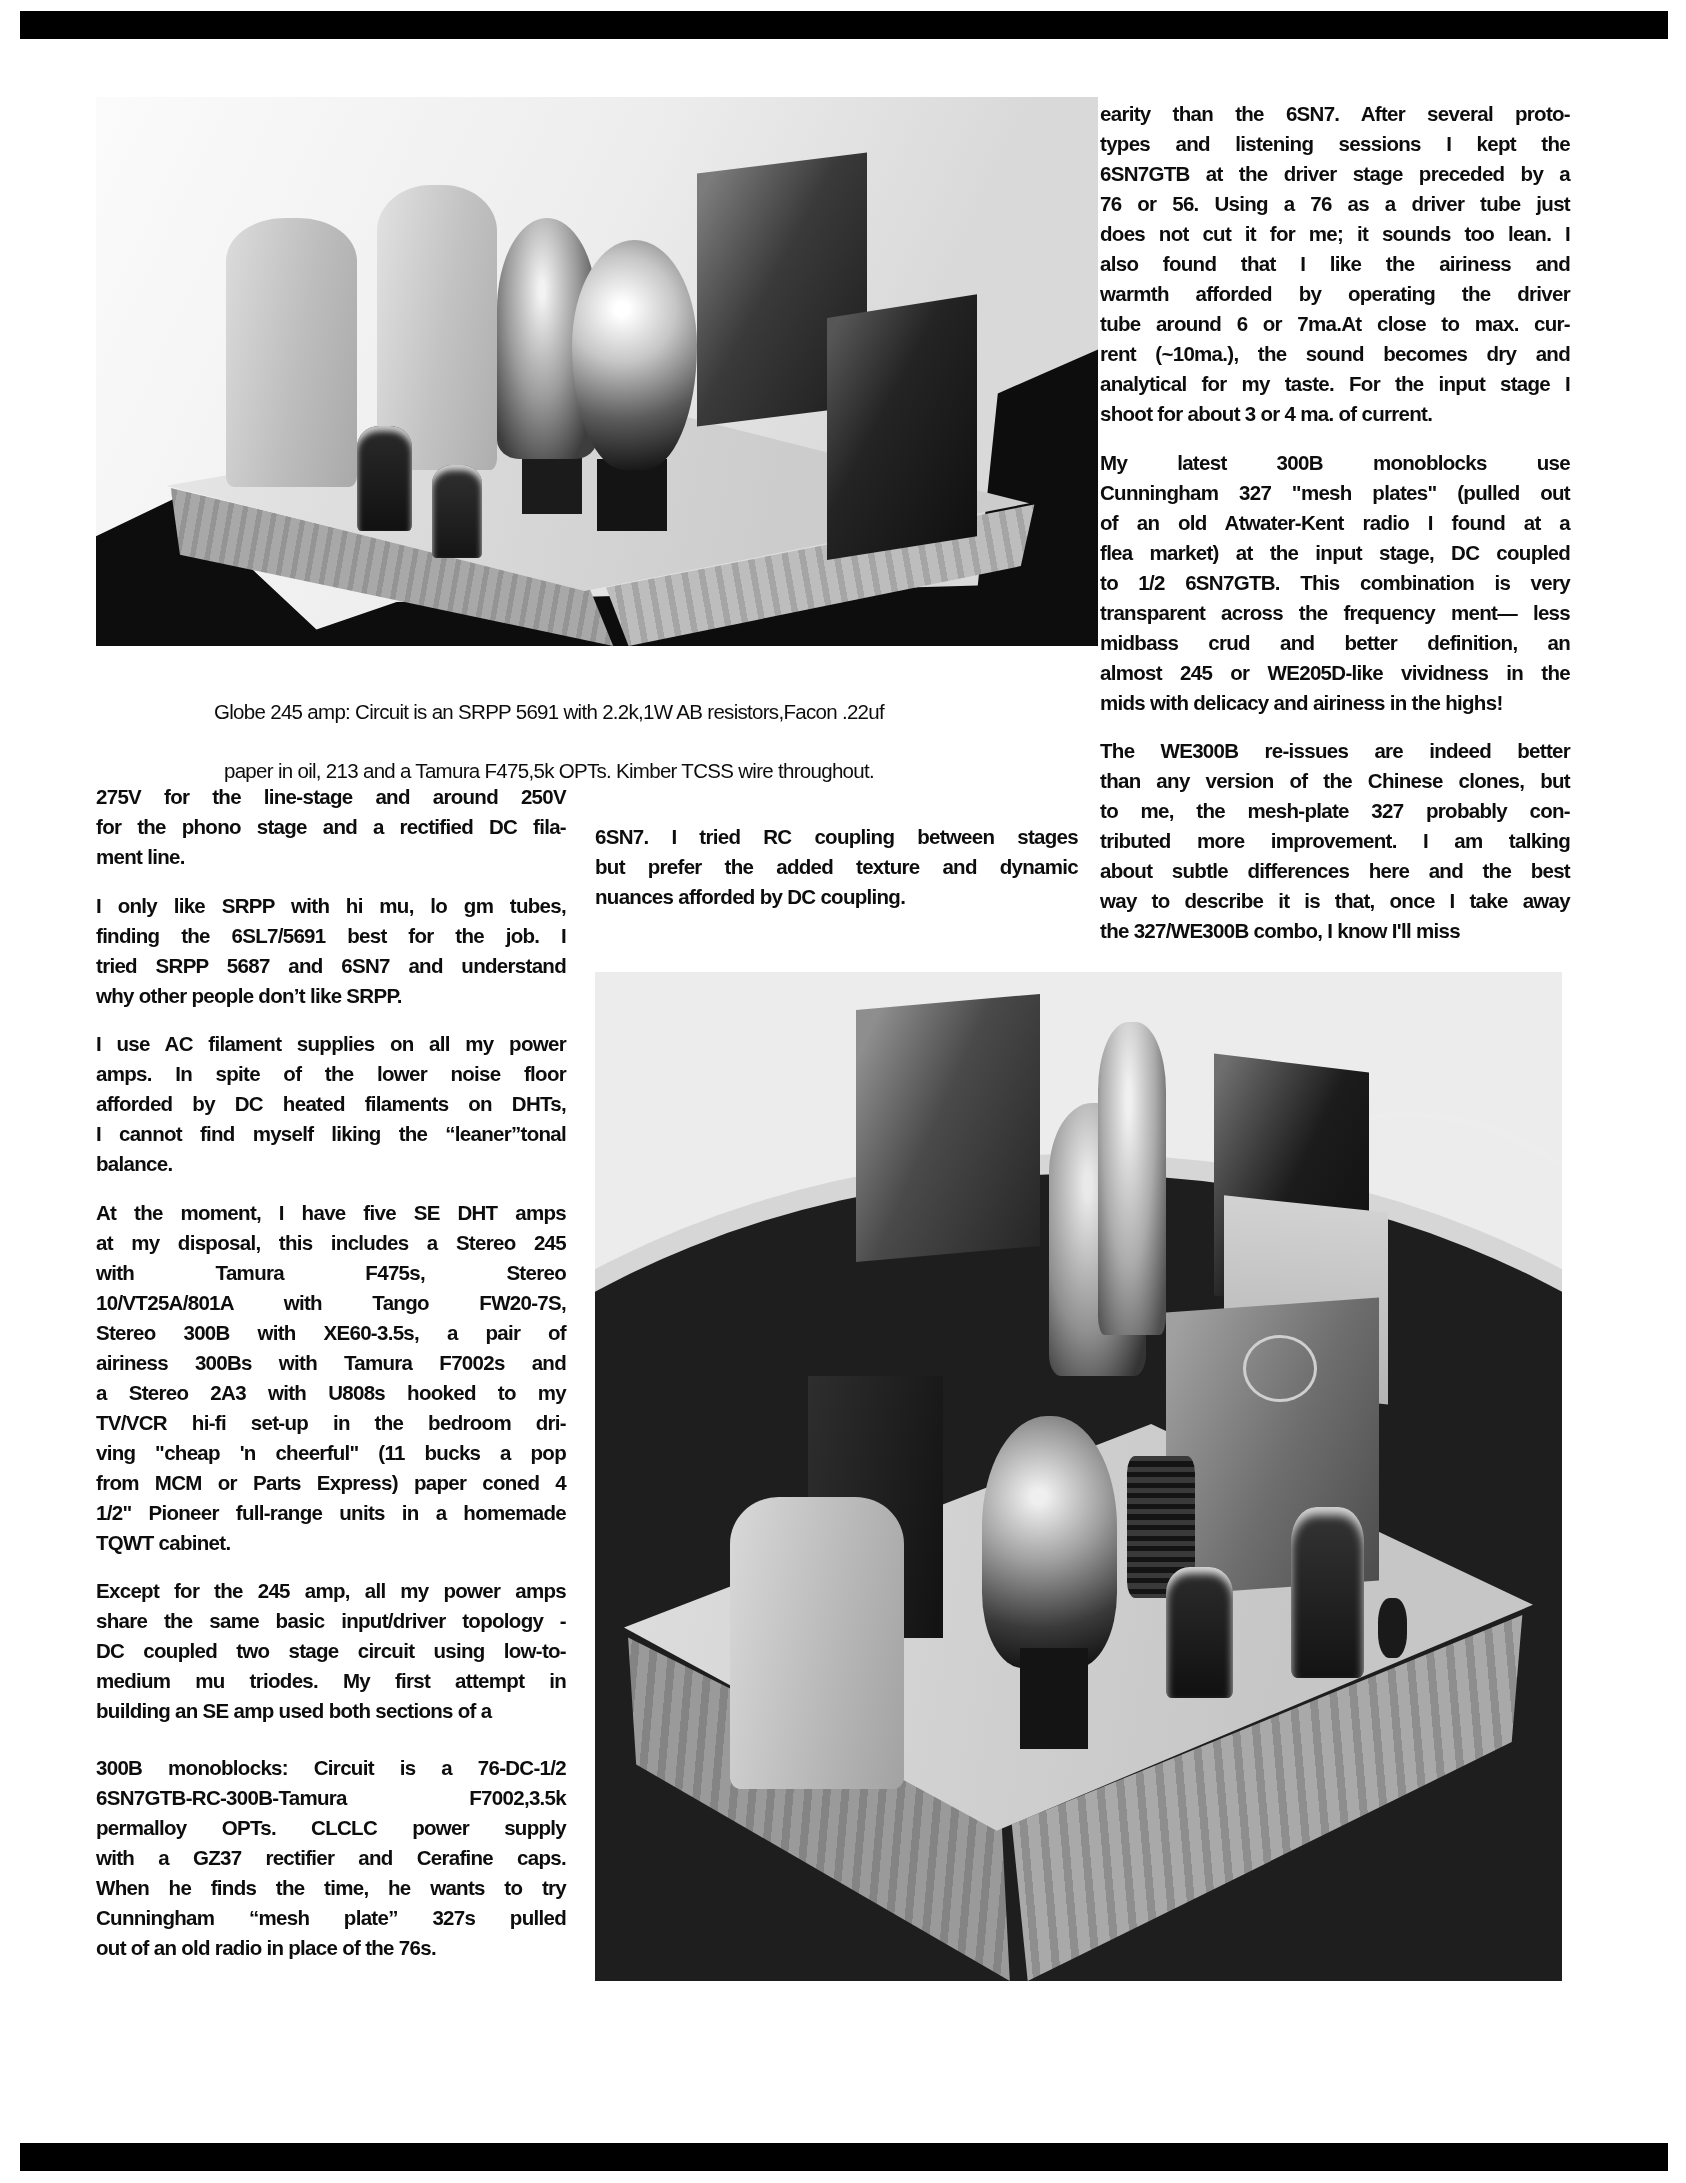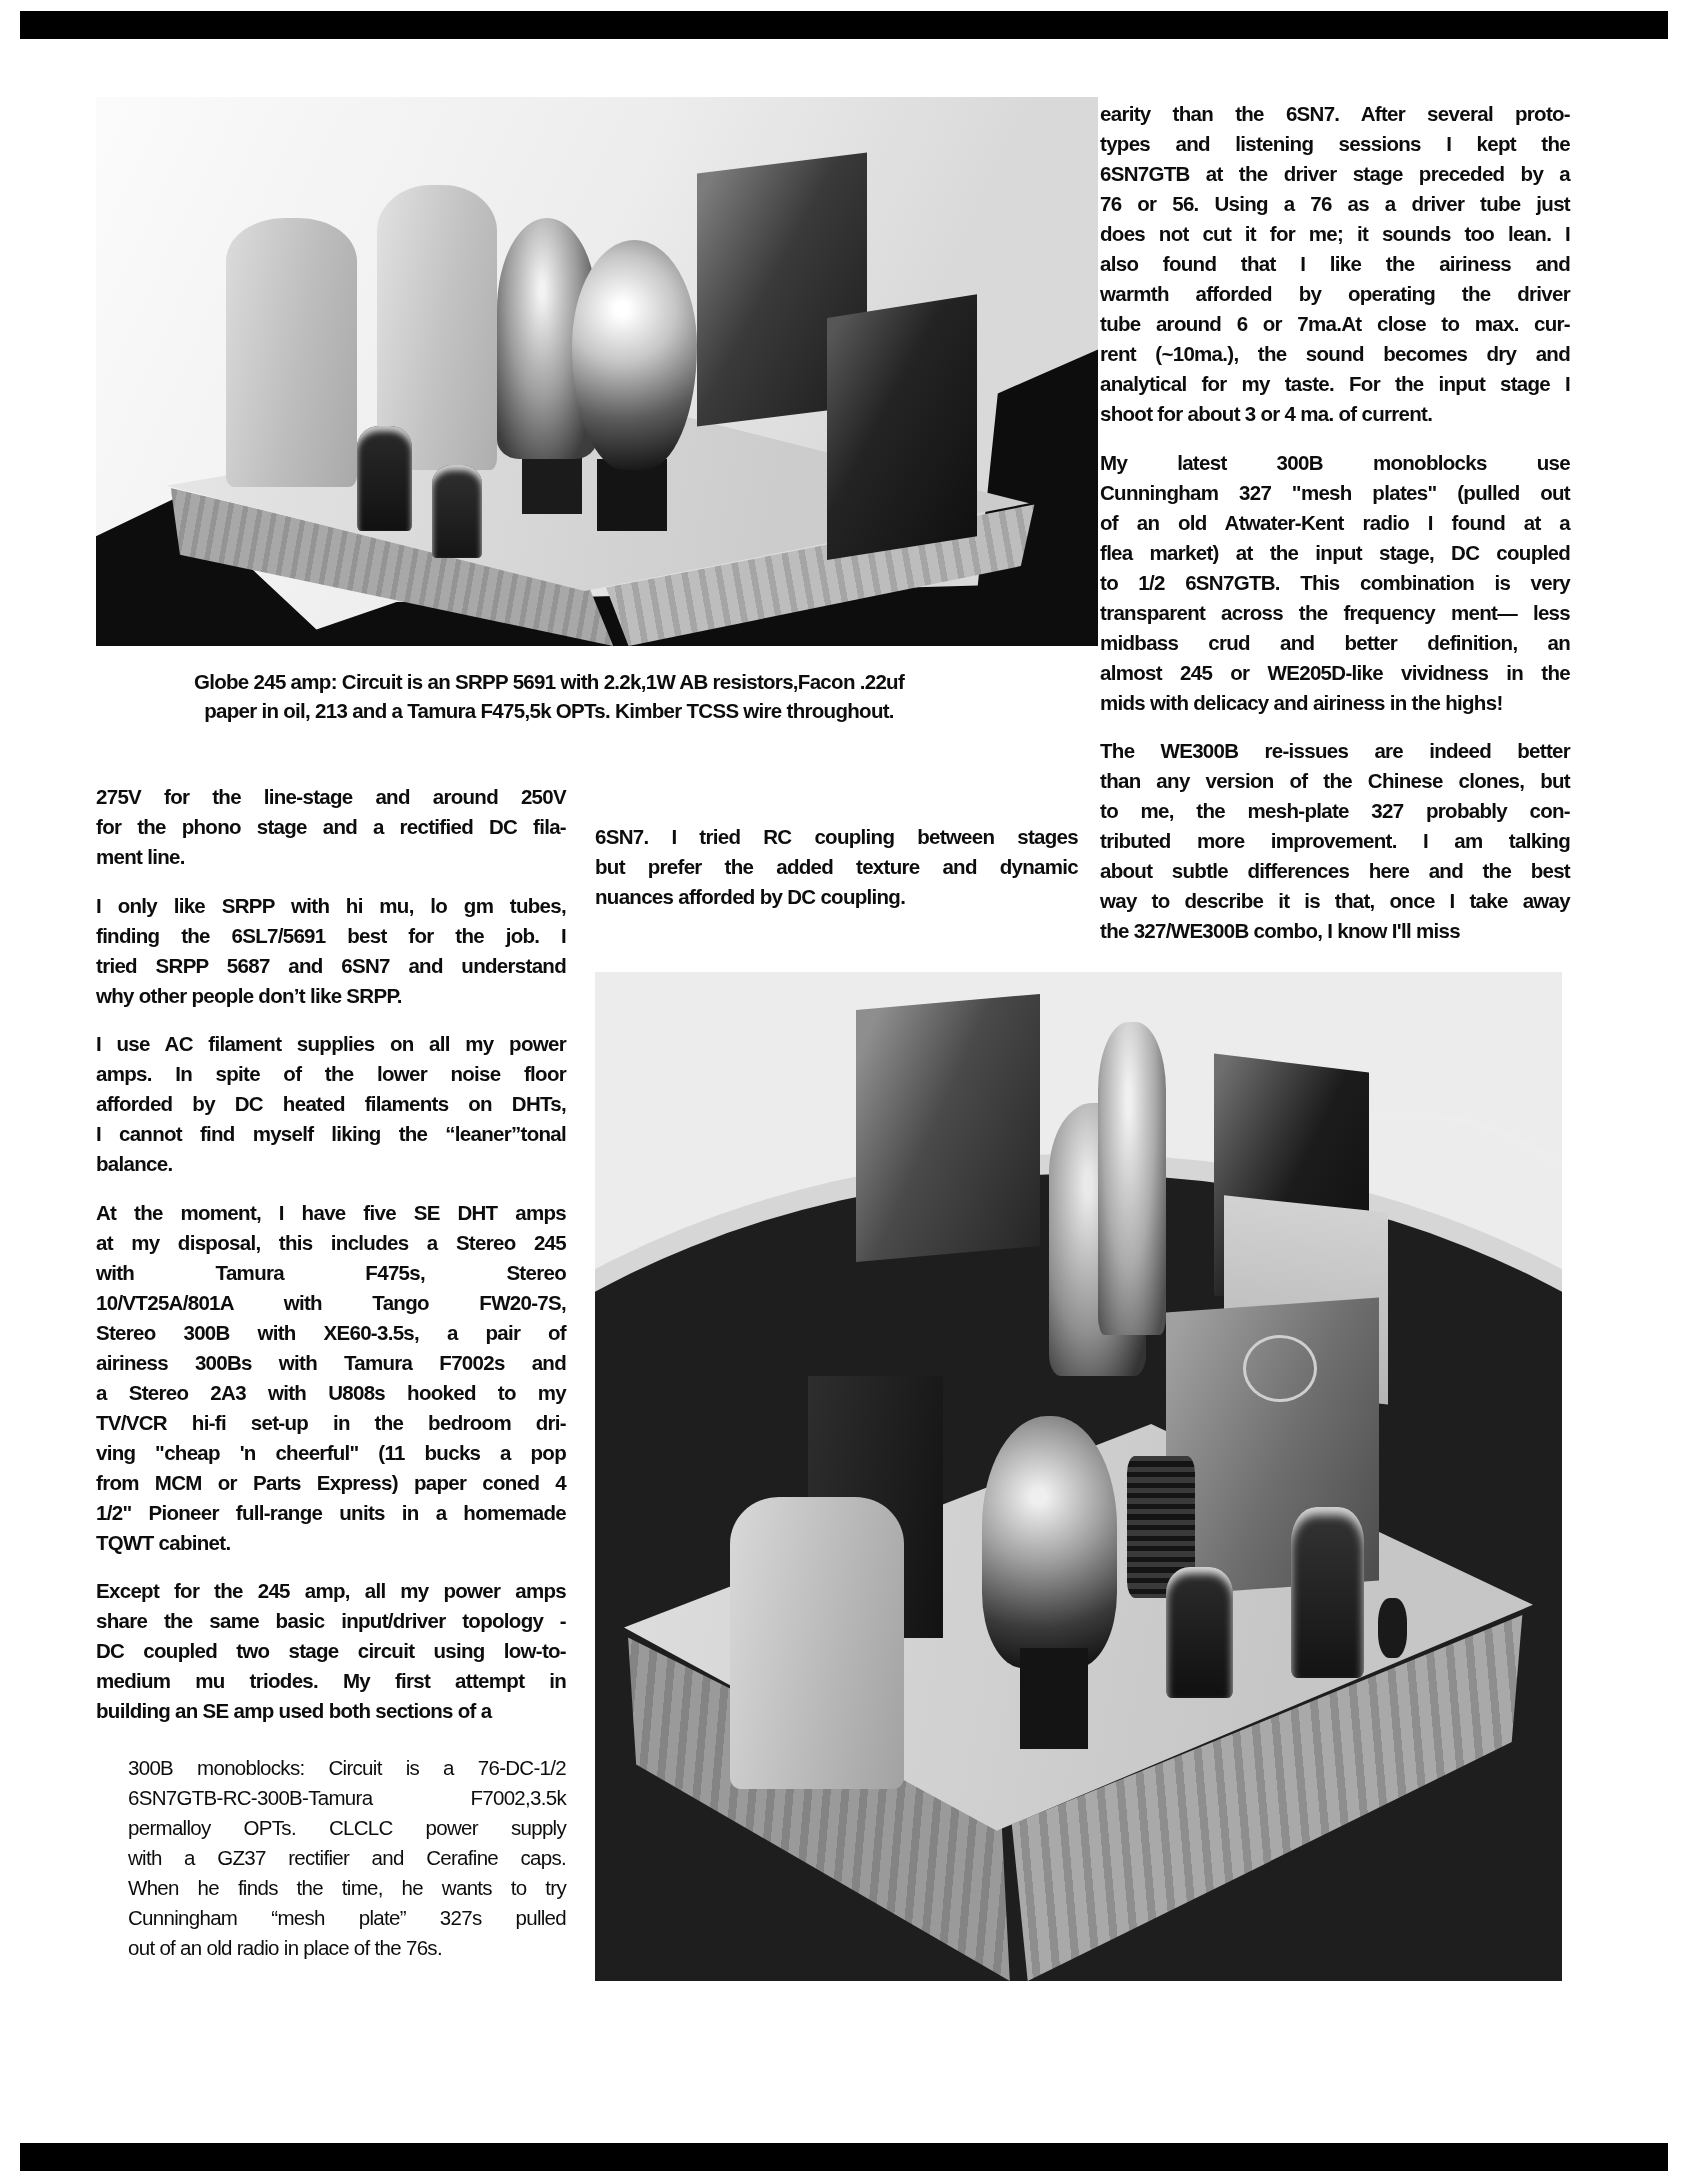--- a/index.html
+++ b/index.html
@@ -8,23 +8,23 @@
   .rule{position:absolute;left:20px;width:1648px;height:28px;background:#000;}
   .rule.top{top:10.6px;}
   .rule.bottom{top:2143px;}
 
   
   .col{position:absolute;}
   .para{margin:0 0 18.5px 0;font-weight:bold;}
   .tline{font-size:20.5px;line-height:30px;letter-spacing:-0.7px;
          text-align:justify;text-align-last:justify;white-space:normal;}
   .tline.last{text-align-last:left;}
-  .boldcap .tline{font-weight:400;margin-left:32px;}
-  .centercap .tline{text-align:center;text-align-last:center;font-weight:700;
-                    font-size:20.5px;line-height:29px;}
+  .boldcap .tline{font-weight:700;}
+  .centercap .tline{text-align:center;text-align-last:center;font-weight:400;
+                    font-size:20.5px;line-height:29px;margin-top:30px;}
 
   
   .photo{position:absolute;overflow:hidden;background:linear-gradient(115deg,#fbfbfb 0%,#ededed 45%,#d9d9d9 75%);}
   .abs{position:absolute;}
 
   
   .tp-dark{left:0;top:0;width:100%;height:100%;background:#0d0d0d;
     clip-path:polygon(0 100%,0 80%,8% 73%,22% 97%,30% 92%,88% 89%,90% 54%,100% 46%,100% 100%);}
   .tp-deck{left:7%;top:52%;width:87%;height:40%;
     clip-path:polygon(0 47%,48% 95%,99% 55%,54% 10%);

